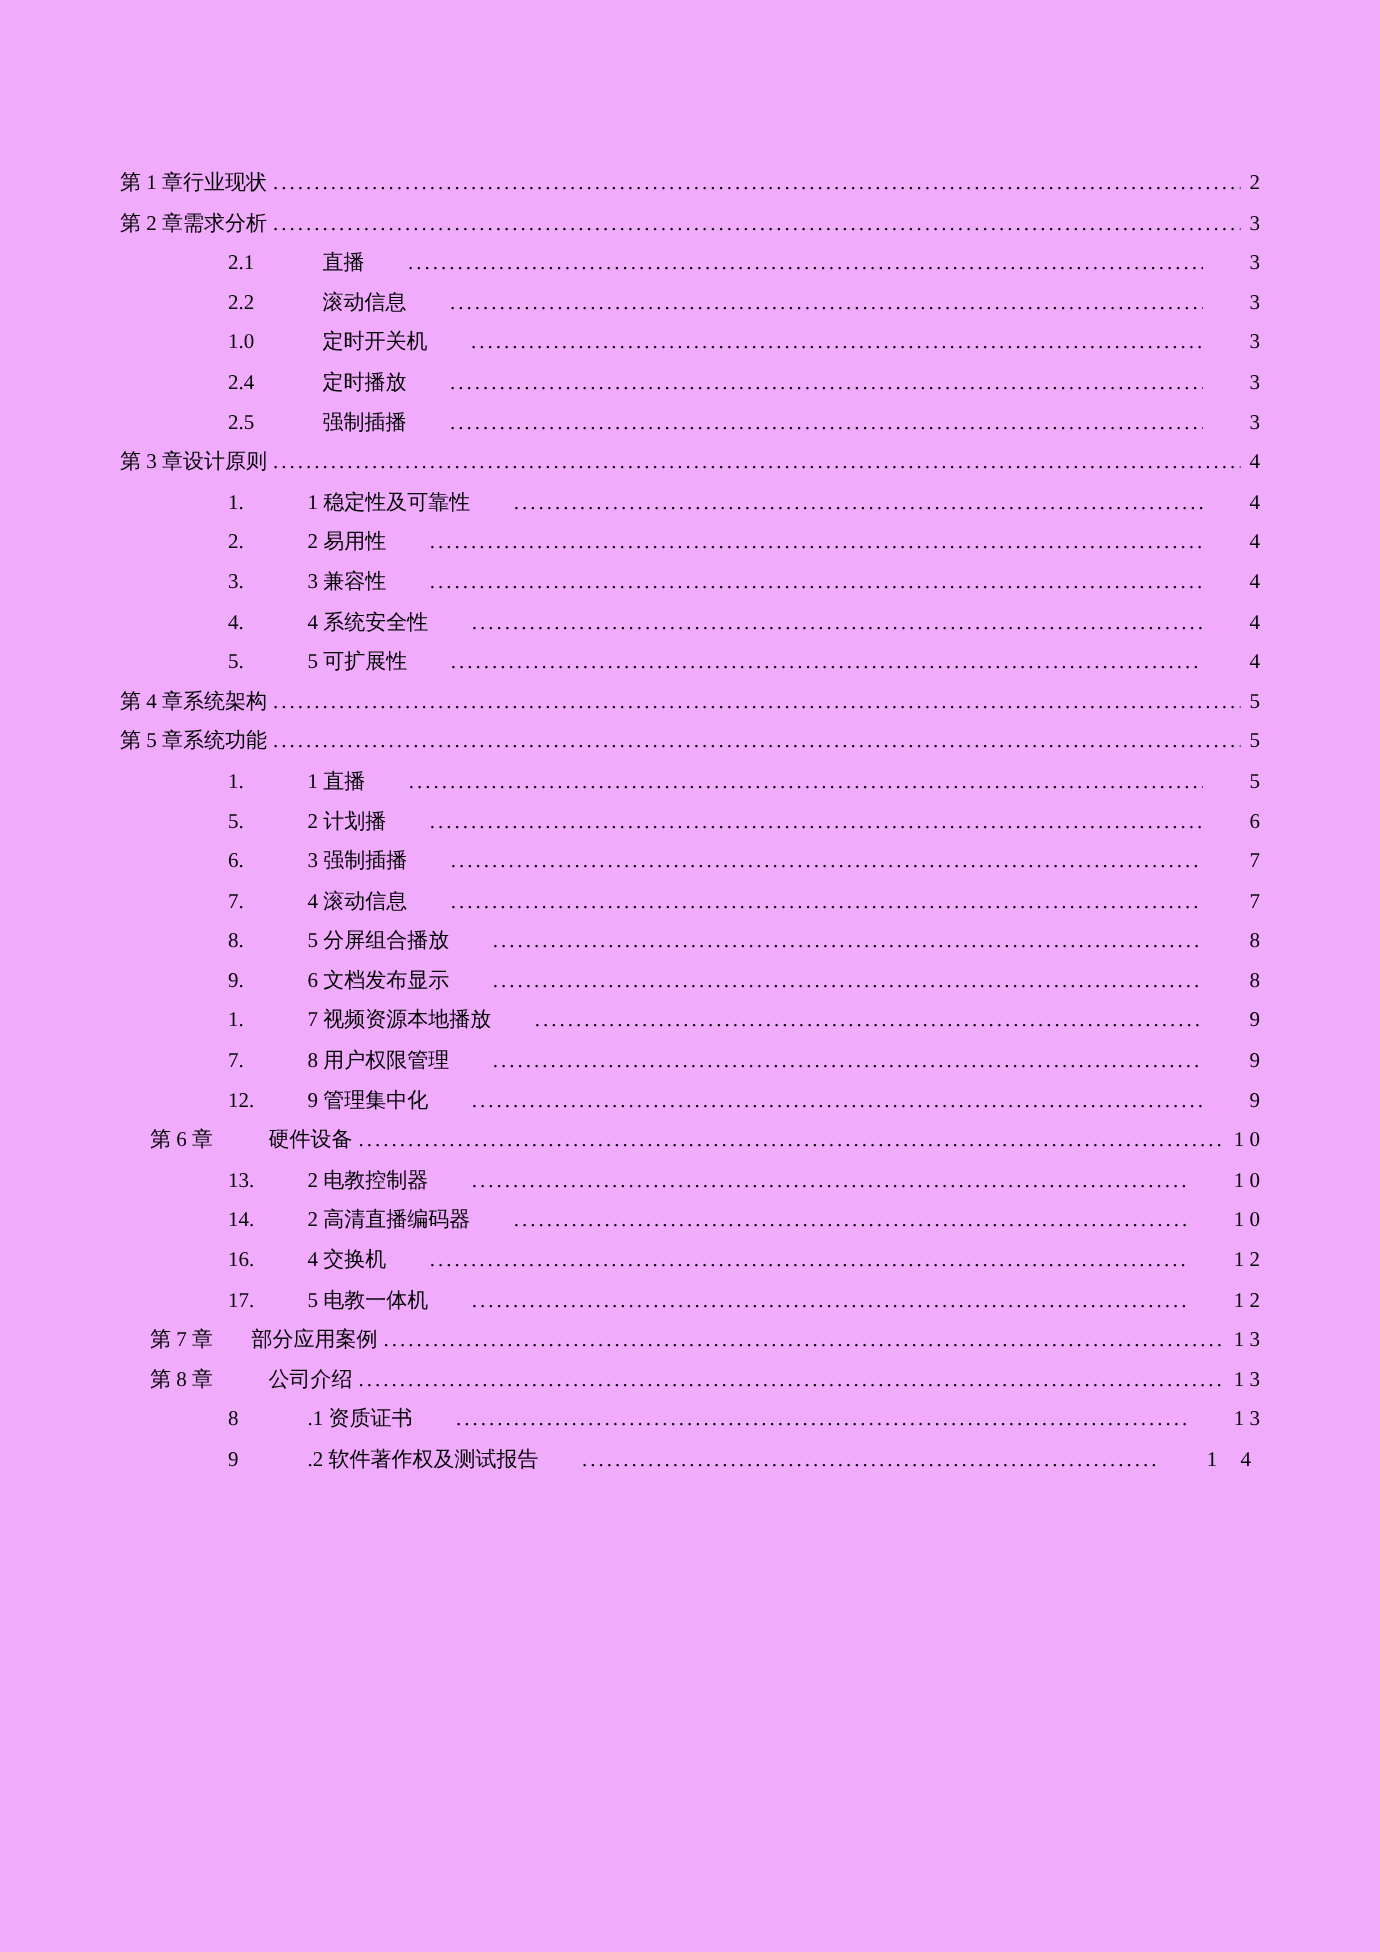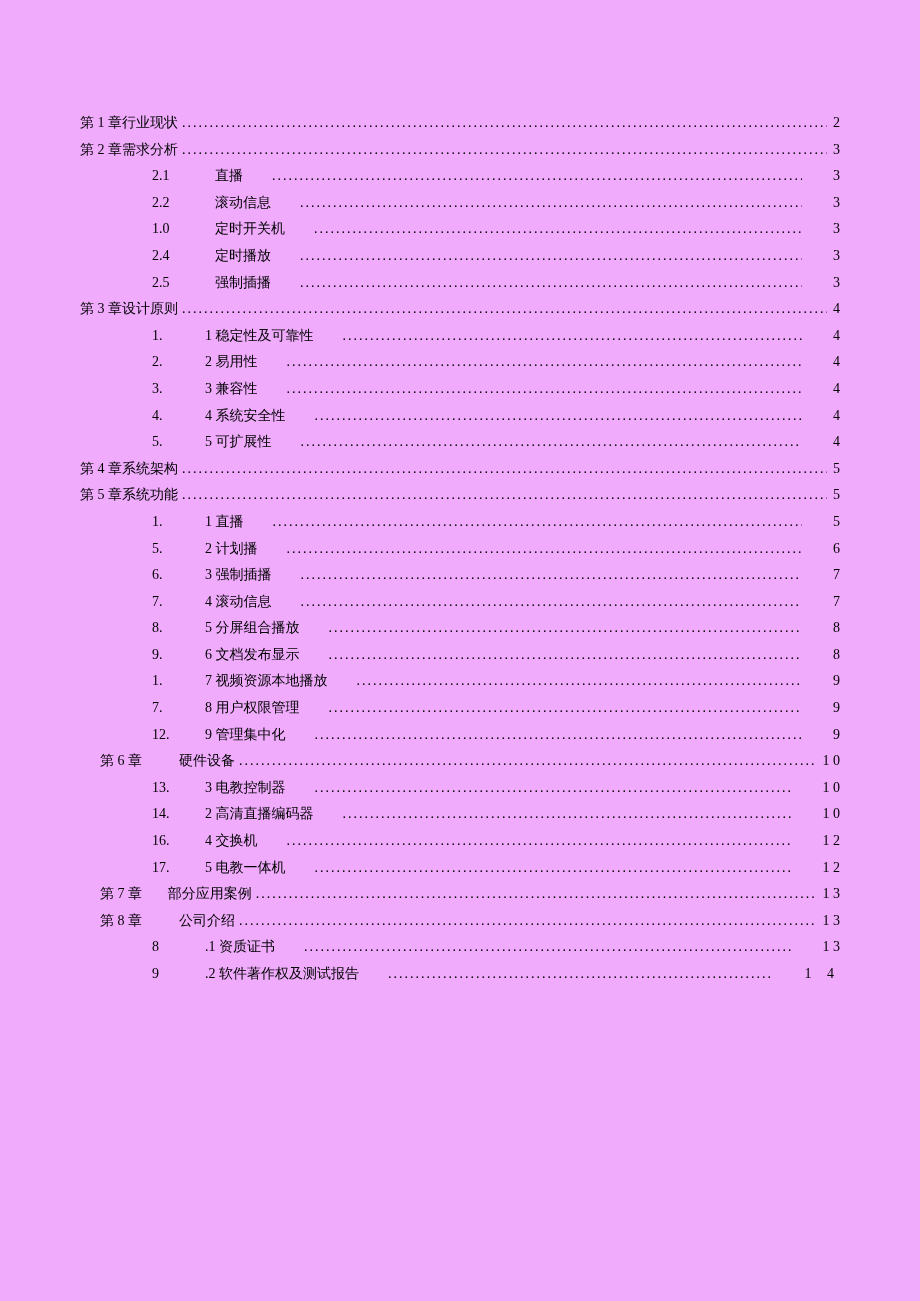--- a/index.html
+++ b/index.html
@@ -221,21 +221,21 @@
     <div class="row indent0">
       <span class="chapter-col">第 6 章</span>
       <span style="display:inline-block;width:42px"></span>
       <span class="title">硬件设备</span>
       <span class="dots"></span>
       <span class="page-num">1 0</span>
     </div>
 
     <div class="row indent1">
       <span class="num">13.</span>
-      <span class="title">3 电教控制器 </span>
+      <span class="title">2 电教控制器 </span>
       <span class="dots"></span>
       <span class="page-num">1 0</span>
     </div>
     <div class="row indent1">
       <span class="num">14.</span>
       <span class="title">2 高清直播编码器 </span>
       <span class="dots"></span>
       <span class="page-num">1 0</span>
     </div>
     <div class="row indent1">

